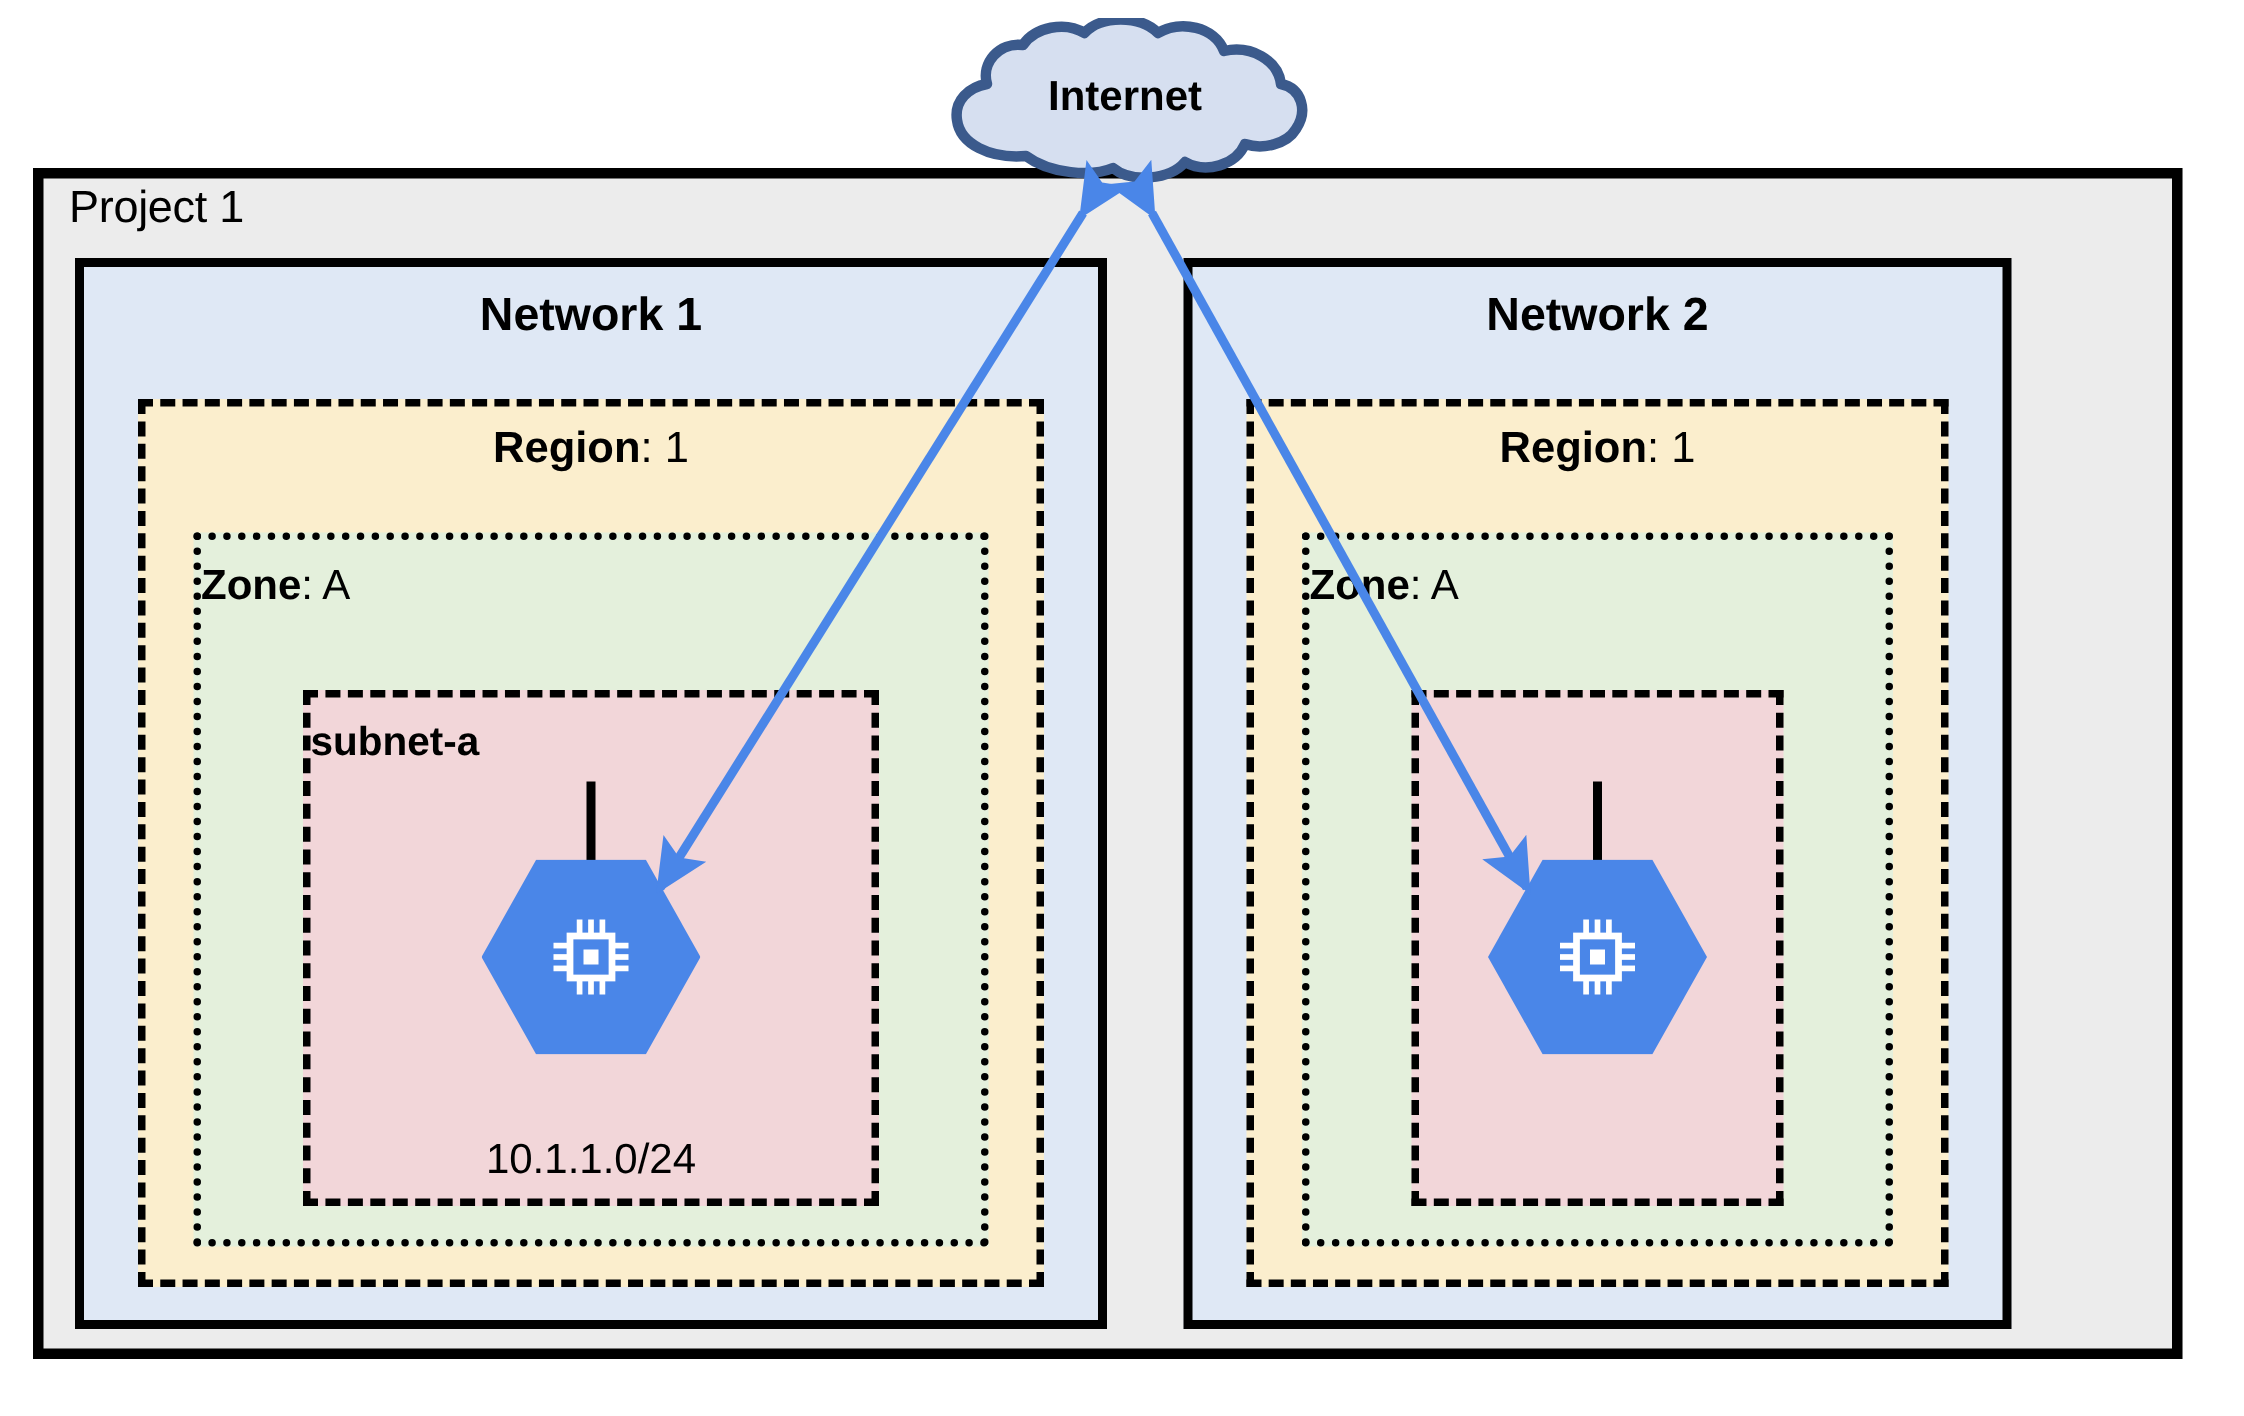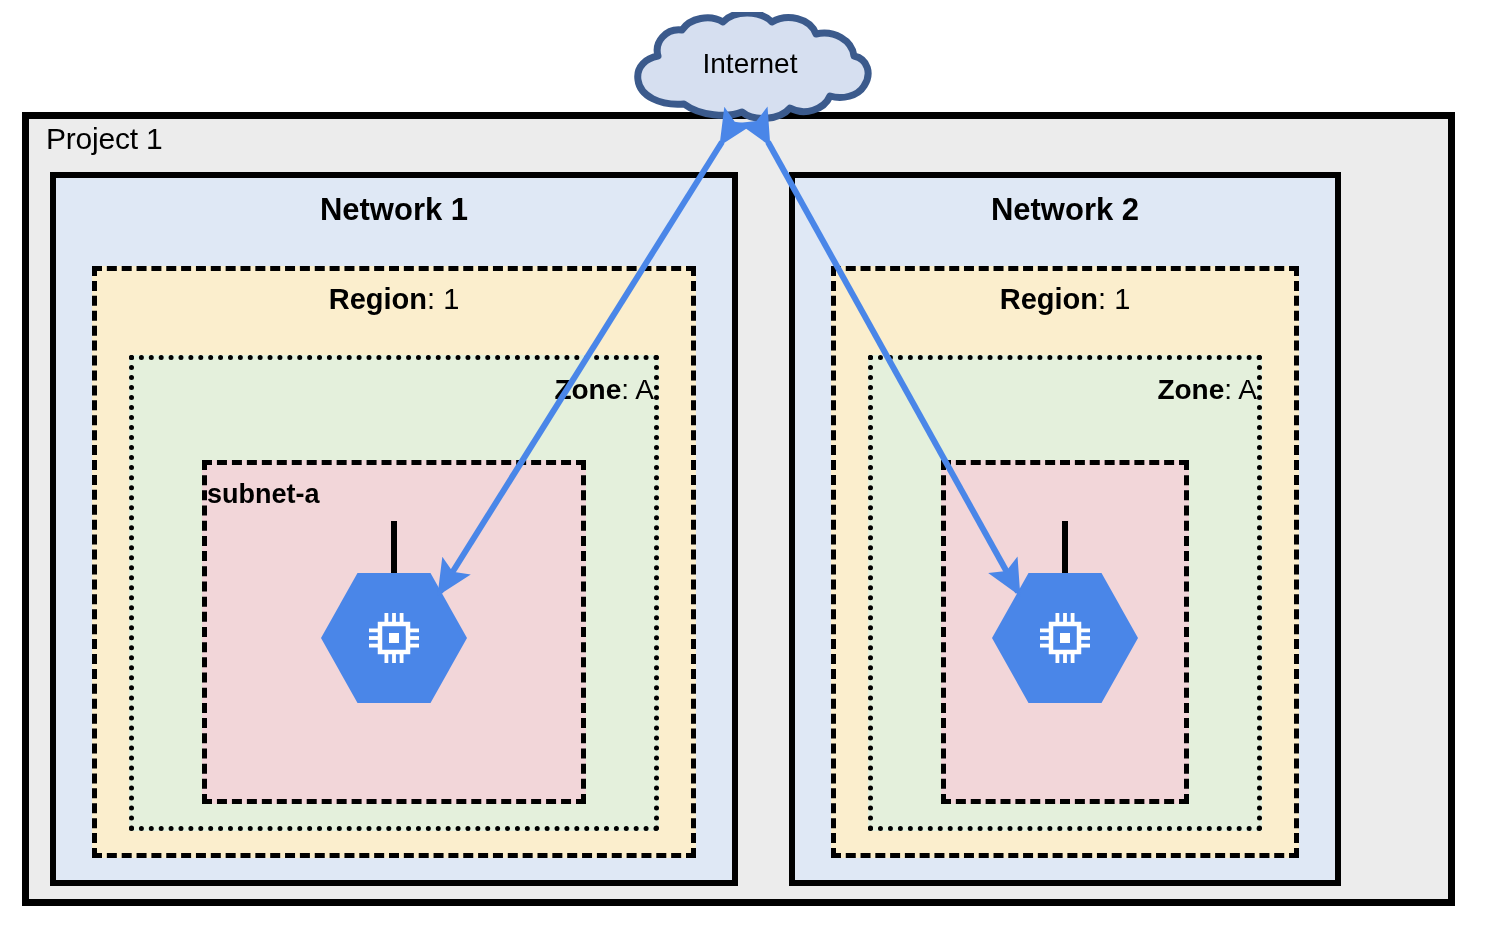--- a/index.html
+++ b/index.html
@@ -91,21 +91,21 @@
     bottom: 22px;
     background: #e4f0dc;
     border: 5px dotted #000000;
     box-sizing: border-box;
   }
   .zone-title {
     position: absolute;
     top: 14px;
     left: 0;
     right: 0;
-    text-align: right;
+    text-align: left;
     font-size: 28px;
     color: #000000;
   }
   .zone-title .k { font-weight: bold; }
 
   
   .subnet-box {
     position: absolute;
     left: 68px;
     top: 100px;
@@ -180,21 +180,21 @@
     width: 252px;
     height: 112px;
   }
   .cloud-label {
     position: absolute;
     left: 624px;
     top: 48px;
     width: 252px;
     text-align: center;
     font-size: 28px;
-    font-weight: normal;
+    font-weight: bold;
     color: #000000;
     pointer-events: none;
   }
 
   
   .arrows {
     position: absolute;
     left: 0;
     top: 0;
     width: 1496px;
@@ -242,20 +242,21 @@
                 <rect x="3" y="18.5" width="10" height="3.8"></rect>
                 <rect x="3" y="26.1" width="10" height="3.8"></rect>
                 <rect x="3" y="33.7" width="10" height="3.8"></rect>
                 <rect x="43" y="18.5" width="10" height="3.8"></rect>
                 <rect x="43" y="26.1" width="10" height="3.8"></rect>
                 <rect x="43" y="33.7" width="10" height="3.8"></rect>
               </g>
             </svg>
           </div>
 
+          <div class="subnet-cidr">10.1.1.0/24</div>
         </div>
       </div>
     </div>
   </div>
 
   <div class="network-box network-2">
     <div class="network-title">Network 2</div>
 
     <div class="region-box">
       <div class="region-title">

